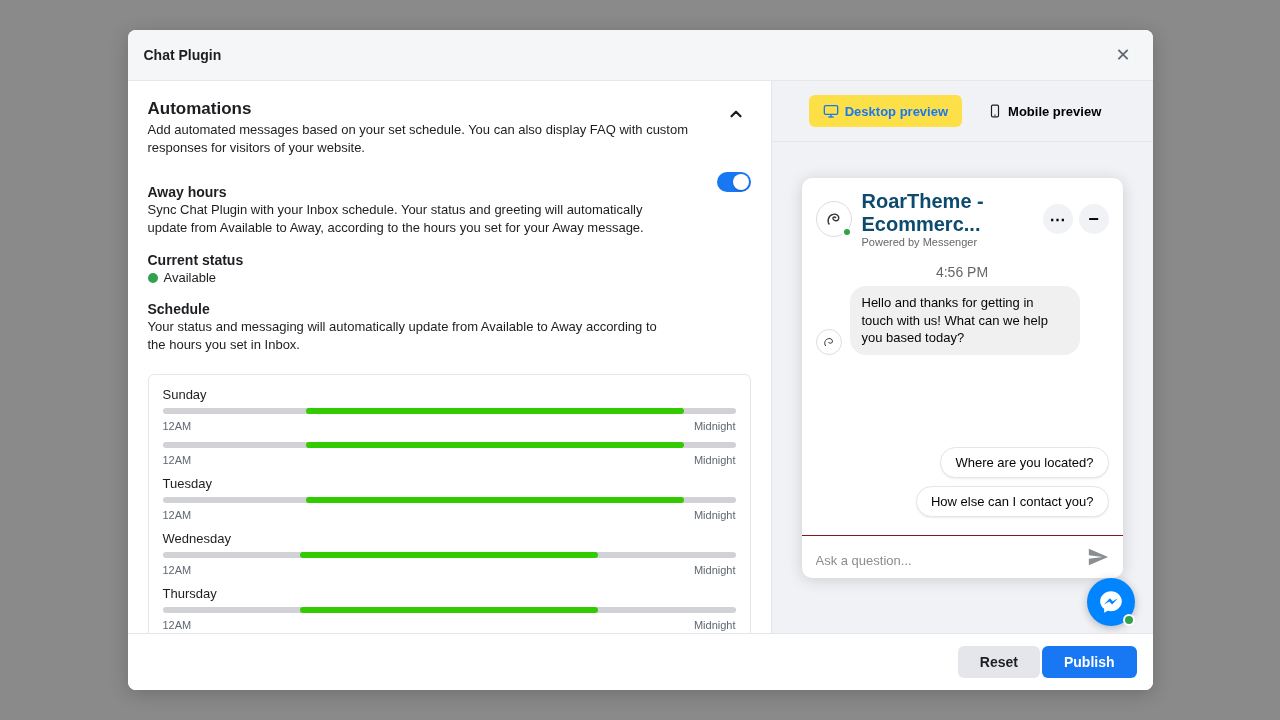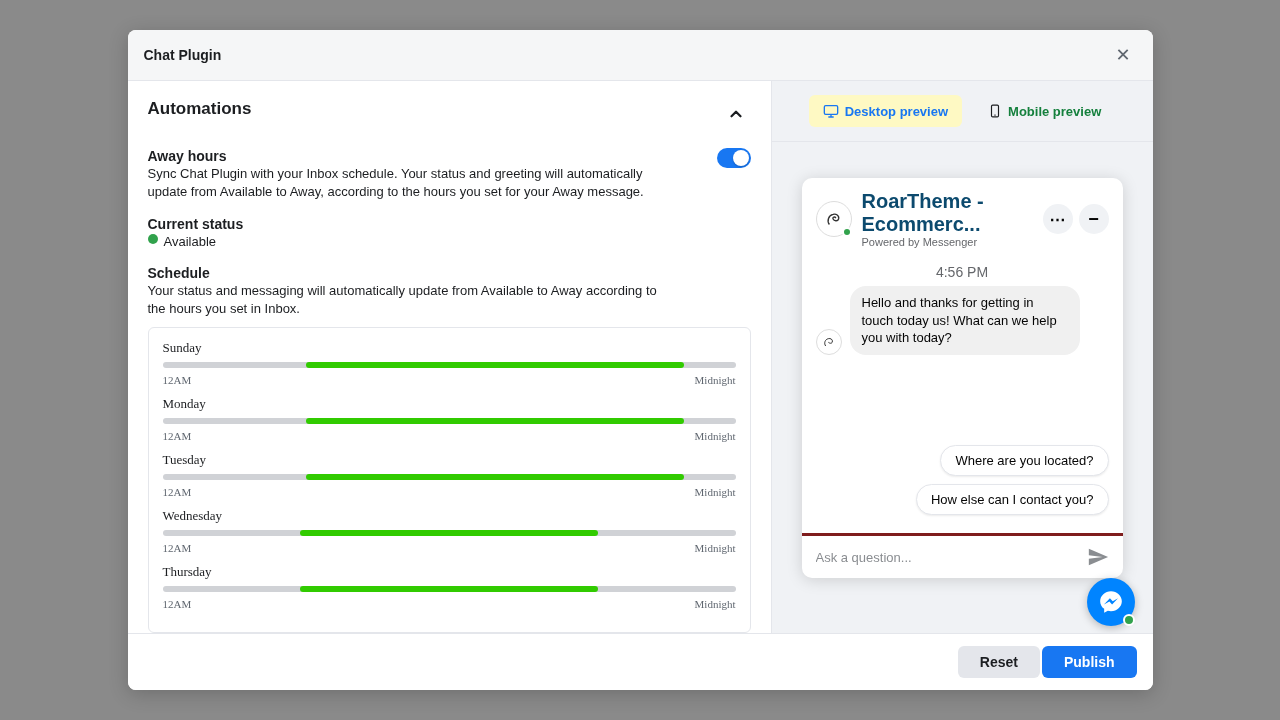--- a/index.html
+++ b/index.html
@@ -10,54 +10,54 @@
 .close-btn { color:#606770; font-size:18px; cursor:pointer; background:none; border:none; padding:4px 6px;}
 .modal-body { display:flex; flex:1; overflow:hidden;}
 .left-pane { width: 644px; border-right:1px solid #e4e6eb; padding:18px 20px 0 20px; overflow-y:auto; background:#fff;}
 .right-pane { flex:1; background:#f0f2f5; display:flex; flex-direction:column;}
 .section-head { display:flex; align-items:flex-start; justify-content:space-between;}
 .sec-title { font-size:17px; font-weight:700; color:#1c1e21;}
 .sec-desc { font-size:13px; color:#1c1e21; margin-top:2px; line-height:1.35;}
 .chev-btn { background:none;border:none;cursor:pointer; padding:6px;}
 .sub-block { margin-top:16px;}
 .sub-head { display:flex; justify-content:space-between; align-items:flex-start;}
-.sub-title { font-size:14px; font-weight:700; color:#1c1e21;}
+.sub-title { font-size:14px; font-weight:700; color:#1c1e21;margin-top:12px;}
 .sub-desc { font-size:13px; color:#1c1e21; margin-top:1px; line-height:1.35; max-width:520px;}
 .toggle { width:34px; height:20px; background:#1877f2; border-radius:10px; position:relative; cursor:pointer; flex-shrink:0;}
 .toggle::after { content:''; position:absolute; width:16px; height:16px; background:#fff; border-radius:50%; top:2px; right:2px; box-shadow:0 1px 2px rgba(0,0,0,0.2);}
-.status-row { display:flex; align-items:flex-start; gap:6px; margin-top:2px;}
+.status-row { display:flex; align-items:center; gap:6px; margin-top:2px;}
 .dot { width:10px; height:10px; border-radius:50%; background:#31a24c;}
 .status-text { font-size:13px; color:#1c1e21;}
-.schedule-card { border:1px solid #e4e6eb; border-radius:6px; padding:12px 14px; margin-top:10px;font-family:Liberation Serif, serif;}
+.schedule-card { border:1px solid #e4e6eb; border-radius:6px; padding:12px 14px; margin-top:21px;}
 .day-row { margin-bottom:10px;}
 .day-name { font-size:13px; color:#1c1e21; margin-bottom:6px;}
 .bar { position:relative; height:6px; background:#d0d2d6; border-radius:3px;}
 .bar-fill { position:absolute; top:0; height:6px; background:#31cb00; border-radius:3px;}
 .bar-labels { display:flex; justify-content:space-between; margin-top:6px; font-size:11px; color:#606770;}
 .preview-tabs { background:#f0f2f5; border-bottom:1px solid #e4e6eb; padding:14px 0; display:flex; justify-content:center; gap:12px;}
-.ptab { display:flex; align-items:center; gap:6px; padding:8px 14px; border-radius:6px; cursor:pointer; font-size:13px; font-weight:600; color:#15803d;}
-.ptab.active { background:#fef9c3; color:#1877f2;text-align:right;}
+.ptab { display:flex; align-items:center; gap:6px; padding:8px 14px; border-radius:6px; cursor:pointer; font-size:13px; font-weight:600; color:#000000;}
+.ptab.active { background:#fde047; color:#1877f2;text-align:right;}
 .chat-card { margin:36px 30px 0 30px; background:#fff; border-radius:10px; box-shadow:0 2px 16px rgba(0,0,0,0.15); display:flex; flex-direction:column; height:400px; position:relative;}
 .chat-head { padding:12px 14px; display:flex; align-items:center; gap:10px;}
 .avatar { width:36px; height:36px; border-radius:50%; background:#fff; border:1px solid #ddd; display:flex; align-items:center; justify-content:center; position:relative; flex-shrink:0;}
 .avatar svg { width:22px; height:22px;}
 .avatar .online { position:absolute; bottom:-1px; right:-1px; width:10px;height:10px;background:#31a24c;border-radius:50%; border:2px solid #fff;}
 .chat-title { font-size:20px; font-weight:700; color:#0c4a6e;}
 .chat-sub { font-size:11px; color:#65676b;}
 .chat-head-actions { margin-left:auto; display:flex; gap:6px;}
 .icon-btn { width:30px;height:30px;border-radius:50%; background:#f0f2f5; display:flex;align-items:center;justify-content:center; cursor:pointer; font-weight:bold; color:#050505;}
 .chat-body { flex:1; padding:0 14px 10px 14px; overflow:hidden; display:flex; flex-direction:column;}
 .ts { text-align:center; font-size:14px; color:#65676b; margin:4px 0 6px 0;}
 .msg-row { display:flex; gap:8px; align-items:flex-end;}
 .msg-avatar { width:26px;height:26px;border-radius:50%; background:#fff; border:1px solid #ddd; display:flex;align-items:center;justify-content:center; flex-shrink:0;}
 .msg-avatar svg{width:16px;height:16px;}
 .bubble-in { background:#f0f0f0; border-radius:16px; padding:8px 12px; font-size:13px; color:#050505; max-width:230px; line-height:1.35;}
 .quick-replies { margin-top:auto; display:flex; flex-direction:column; align-items:flex-end; gap:8px; padding-bottom:8px;text-align:right;}
 .qr { background:#fff; border:1px solid #e4e6eb; border-radius:16px; padding:7px 14px; font-size:13px; color:#050505; cursor:pointer; box-shadow:0 1px 2px rgba(0,0,0,0.08);}
-.chat-input { border-top:3px solid #7f1d1d; padding:10px 14px; display:flex; align-items:center; gap:4px;}
+.chat-input { border-top:1px solid #7f1d1d; padding:10px 14px; display:flex; align-items:flex-end; gap:4px;}
 .chat-input input { flex:1; border:none; outline:none; font-size:13px; color:#050505;}
 .chat-input input::placeholder { color:#8a8d91;}
 .send { color:#8a8d91;}
 .fab { position:absolute; right:-12px; bottom:-48px; width:48px;height:48px;border-radius:50%; background:#0084ff; display:flex;align-items:center;justify-content:center; box-shadow:0 2px 8px rgba(0,0,0,0.25);}
 .fab .on { position:absolute; bottom:0; right:0; width:12px;height:12px;background:#31a24c;border-radius:50%;border:2px solid #fff;}
 .modal-footer { border-top:1px solid #e4e6eb; padding:12px 16px; display:flex; justify-content:flex-end; gap:2px; background:#fff;}
 .btn { padding:8px 22px; border-radius:6px; font-size:14px; font-weight:600; cursor:pointer; border:none;}
 .btn-secondary { background:#e4e6eb; color:#1c1e21;}
 .btn-primary { background:#1877f2; color:#fff;}
 .left-pane::-webkit-scrollbar{width:0;}
@@ -70,20 +70,21 @@
     <div class="modal-title">Chat Plugin</div>
     <button class="close-btn">
       <span>✕</span>
     </button>
   </div>
   <div class="modal-body">
     <div class="left-pane">
       <div class="section-head">
         <div>
           <div class="sec-title">Automations</div>
+          <div class="sec-desc">Add automated messages based on your set schedule. You can also display FAQ with custom responses for visitors of your website.</div>
         </div>
         <button class="chev-btn">
           <svg width="18" height="18" viewBox="0 0 24 24" fill="none" stroke="#1c1e21" stroke-width="3" stroke-linecap="round" stroke-linejoin="round">
               <polyline points="18 15 12 9 6 15"></polyline>
             </svg>
         </button>
       </div>
 
       <div class="sub-block">
         <div class="sub-head">
@@ -111,21 +112,20 @@
             <div class="day-name">Sunday</div>
             <div class="bar">
                 <div class="bar-fill" style="left:25%;width:66%"></div>
               </div>
             <div class="bar-labels">
                 <span>12AM</span>
                 <span>Midnight</span>
               </div>
           </div>
           <div class="day-row">
-            <div class="day-name">Monday</div>
             <div class="bar">
                 <div class="bar-fill" style="left:25%;width:66%"></div>
               </div>
             <div class="bar-labels">
                 <span>12AM</span>
                 <span>Midnight</span>
               </div>
           </div>
           <div class="day-row">
             <div class="day-name">Tuesday</div>
@@ -203,21 +203,21 @@
           </div>
         </div>
         <div class="chat-body">
           <div class="ts">4:56 PM</div>
           <div class="msg-row">
             <div class="msg-avatar">
               <svg viewBox="0 0 24 24" fill="none" stroke="#333" stroke-width="1.5">
                     <path d="M7 18 C4 14 6 8 11 7 C14 6 18 8 17 12 C16 15 12 14 11 12"></path>
                   </svg>
             </div>
-            <div class="bubble-in">Hello and thanks for getting in touch today us! What can we help you with today?</div>
+            <div class="bubble-in">Hello and thanks for getting in touch with us! What can we help you based today?</div>
           </div>
           <div class="quick-replies">
             <div class="qr">Where are you located?</div>
             <div class="qr">How else can I contact you?</div>
           </div>
         </div>
         <div class="chat-input">
           <input type="text" placeholder="Ask a question..." style="">
           <svg class="send" width="22" height="22" viewBox="0 0 24 24" fill="#8a8d91">
                 <path d="M2 21l21-9L2 3v7l15 2-15 2v7z"></path>

